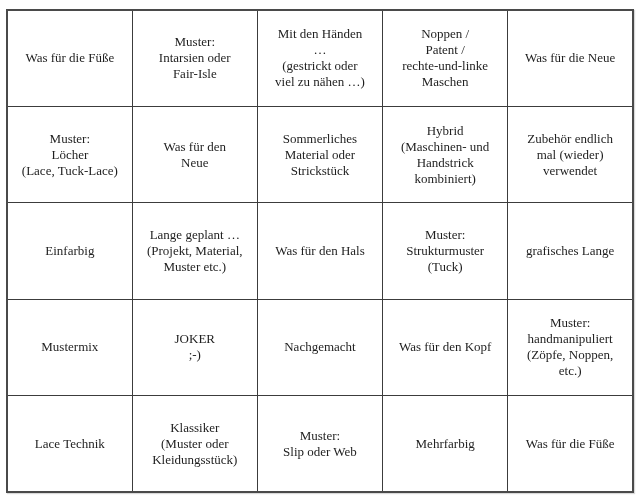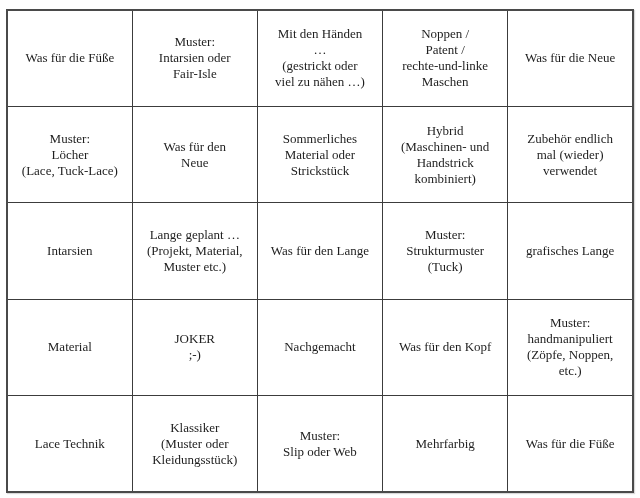--- a/index.html
+++ b/index.html
@@ -77,32 +77,32 @@
 Strickstück</td>
       <td>Hybrid
 (Maschinen- und
 Handstrick
 kombiniert)</td>
       <td>Zubehör endlich
 mal (wieder)
 verwendet</td>
     </tr>
     <tr>
-      <td>Intarsien</td>
+      <td>Einfarbig</td>
       <td>Lange geplant …
 (Projekt, Material,
 Muster etc.)</td>
-      <td>Was für den Lange</td>
+      <td>Was für den Hals</td>
       <td>Muster:
 Strukturmuster
 (Tuck)</td>
       <td>grafisches Lange</td>
     </tr>
     <tr>
-      <td>Material</td>
+      <td>Mustermix</td>
       <td>JOKER
 ;-)</td>
       <td>Nachgemacht</td>
       <td>Was für den Kopf</td>
       <td>Muster:
 handmanipuliert
 (Zöpfe, Noppen,
 etc.)</td>
     </tr>
     <tr>

